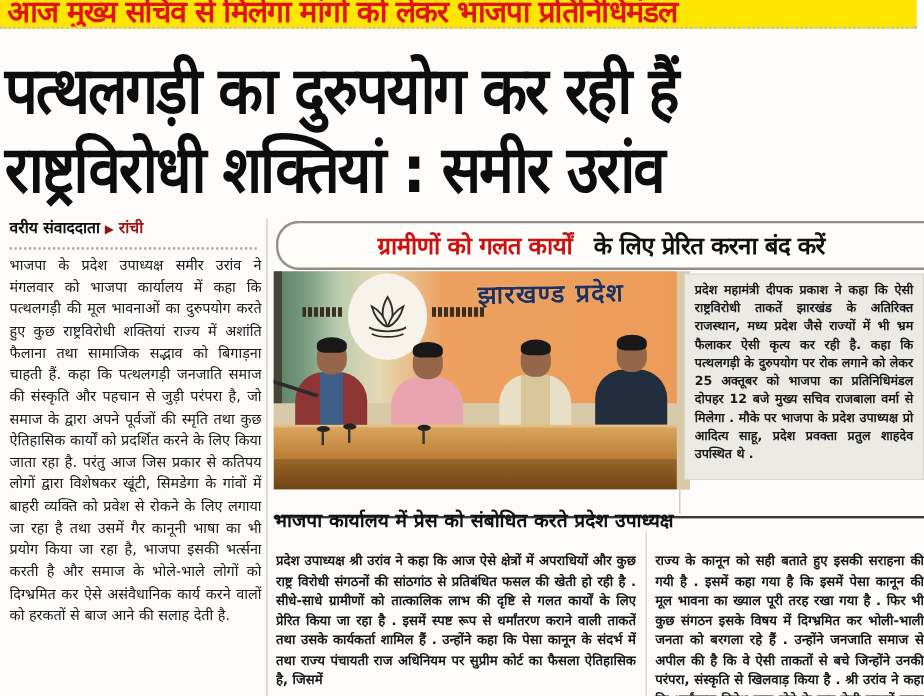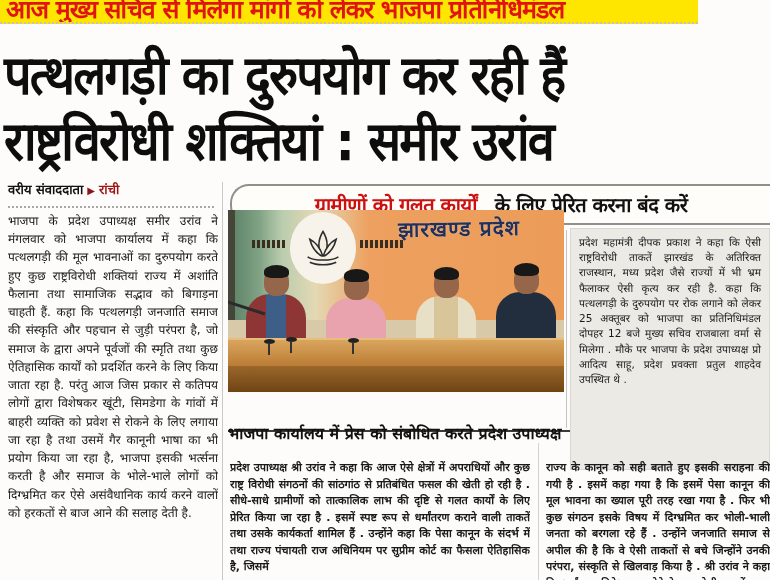--- a/index.html
+++ b/index.html
@@ -1,20 +1,20 @@
 <!DOCTYPE html>
 <html><head>
 <meta charset="utf-8">
 <style>
   html,body{margin:0;padding:0;}
   body{font-family:"DejaVu Sans",sans-serif;background:#ffffff;}
   .page{position:relative;width:770px;height:580px;background:#fdfcfa;overflow:hidden;}
 
   
-  .kicker{position:absolute;left:0;top:0;width:698px;height:22px;background:#ffe600;overflow:hidden;border-bottom:2px dotted #c9c2b2;}
+  .kicker{position:absolute;left:0;top:0;width:764px;height:22px;background:#ffe600;overflow:hidden;border-bottom:2px dotted #c9c2b2;}
   .kicker-text{position:absolute;left:6px;top:-9px;font-size:25px;font-weight:bold;color:#e01414;white-space:nowrap;letter-spacing:-1px;}
 
   
   .headline{position:absolute;left:4px;top:43px;width:766px;color:#0d0d0d;font-weight:bold;}
   .headline .hl{font-size:54px;line-height:66px;white-space:nowrap;letter-spacing:-2px;transform:scaleX(.9);transform-origin:0 50%;}
 
   
   .byline{position:absolute;left:8px;top:180px;width:206px;font-size:13px;font-weight:bold;color:#111;padding-bottom:8px;border-bottom:2px dotted #a9a9a9;}
   .byline .arrow{color:#8d1414;font-size:10px;margin:0 4px;}
   .byline .loc{color:#9c1616;}
@@ -27,21 +27,21 @@
   .vrule2{position:absolute;left:566px;top:230px;width:1px;height:198px;background:#c2c2be;}
   .vrule3{position:absolute;left:538px;top:443px;width:1px;height:137px;background:#d2d2ce;}
   .hrule-dark{position:absolute;left:228px;top:430px;width:542px;height:2px;background:#3a3a3a;}
 
   
   .subhead{position:absolute;left:230px;top:184px;width:538px;height:37px;border:2px solid #8f8f8b;border-right:none;border-radius:19px 0 0 19px;background:#fffdf9;display:flex;align-items:center;justify-content:center;white-space:nowrap;font-weight:bold;font-size:20px;letter-spacing:-0.5px;gap:12px;}
   .subhead .red{color:#cc1111;margin-right:6px;}
   .subhead .blk{color:#111;}
 
   
-  .photo{position:absolute;left:228px;top:210px;width:336px;height:182px;overflow:hidden;background:#d8c9a8;}
+  .photo{position:absolute;left:228px;top:226px;width:336px;height:182px;overflow:hidden;background:#d8c9a8;padding-left:11px;}
   .banner{position:absolute;left:0;top:0;width:336px;height:110px;background:linear-gradient(90deg,#587f63 0%,#7fa083 9%,#b9cdae 16%,#e4d9b4 26%,#eda05f 42%,#ec9c58 100%);}
   .lotus-circle{position:absolute;left:62px;top:2px;width:66px;height:72px;background:#f7f3ea;border-radius:50%;display:flex;align-items:center;justify-content:center;}
   .slogan{position:absolute;top:30px;width:34px;height:8px;background:repeating-linear-gradient(90deg,#3a2e20 0 3px,transparent 3px 5px);}
   .slogan.l{left:24px;}
   .slogan.r{left:132px;width:44px;}
   .banner-title{position:absolute;right:10px;top:4px;width:190px;font-size:21px;font-weight:bold;color:#253058;letter-spacing:1px;text-align:center;transform:rotate(-1deg);text-shadow:0 0 1px #f4e6cf;}
   .person{position:absolute;}
   .person .head{position:relative;width:25px;height:28px;border-radius:46% 46% 42% 42%;background:#95664a;margin:0 auto;}
   .person .head:before{content:"";position:absolute;left:0;top:-3px;width:25px;height:13px;border-radius:50% 50% 30% 30%;background:#181818;}
   .person .body{width:60px;height:46px;border-radius:24px 24px 0 0;margin-top:-2px;}
@@ -60,21 +60,21 @@
   .m1{left:36px;bottom:48px;}
   .m2{left:58px;bottom:50px;}
   .m3{left:120px;bottom:49px;}
   .boom{position:absolute;left:-4px;top:96px;width:42px;height:3px;background:#2b2b2b;transform:rotate(18deg);}
   .wall-edge{position:absolute;left:0;top:0;width:7px;height:110px;background:#454539;}
 
   
   .caption{position:absolute;left:228px;top:410px;width:338px;font-size:16px;font-weight:bold;color:#111;white-space:nowrap;overflow:hidden;margin-top:12px;}
 
   
-  .sidebar{position:absolute;left:570px;top:228px;width:200px;height:242px;background:#eceae5;border:1px solid #d9d7d1;box-sizing:border-box;padding:6px 8px;overflow:hidden;}
+  .sidebar{position:absolute;left:570px;top:228px;width:200px;height:172px;background:#eceae5;border:1px solid #d9d7d1;box-sizing:border-box;padding:6px 8px;overflow:hidden;font-weight:bold;}
   .sidebar .txt{font-size:10.5px;line-height:1.45;color:#1a1a1a;text-align:justify;}
 
   
   .bcol{position:absolute;top:460px;height:139px;overflow:hidden;font-size:11px;line-height:1.5;color:#1a1a1a;text-align:justify;font-weight:bold;}
   .bcol1{left:230px;width:300px;}
   .bcol2{left:546px;width:224px;}
 </style>
 </head>
 <body>
 

